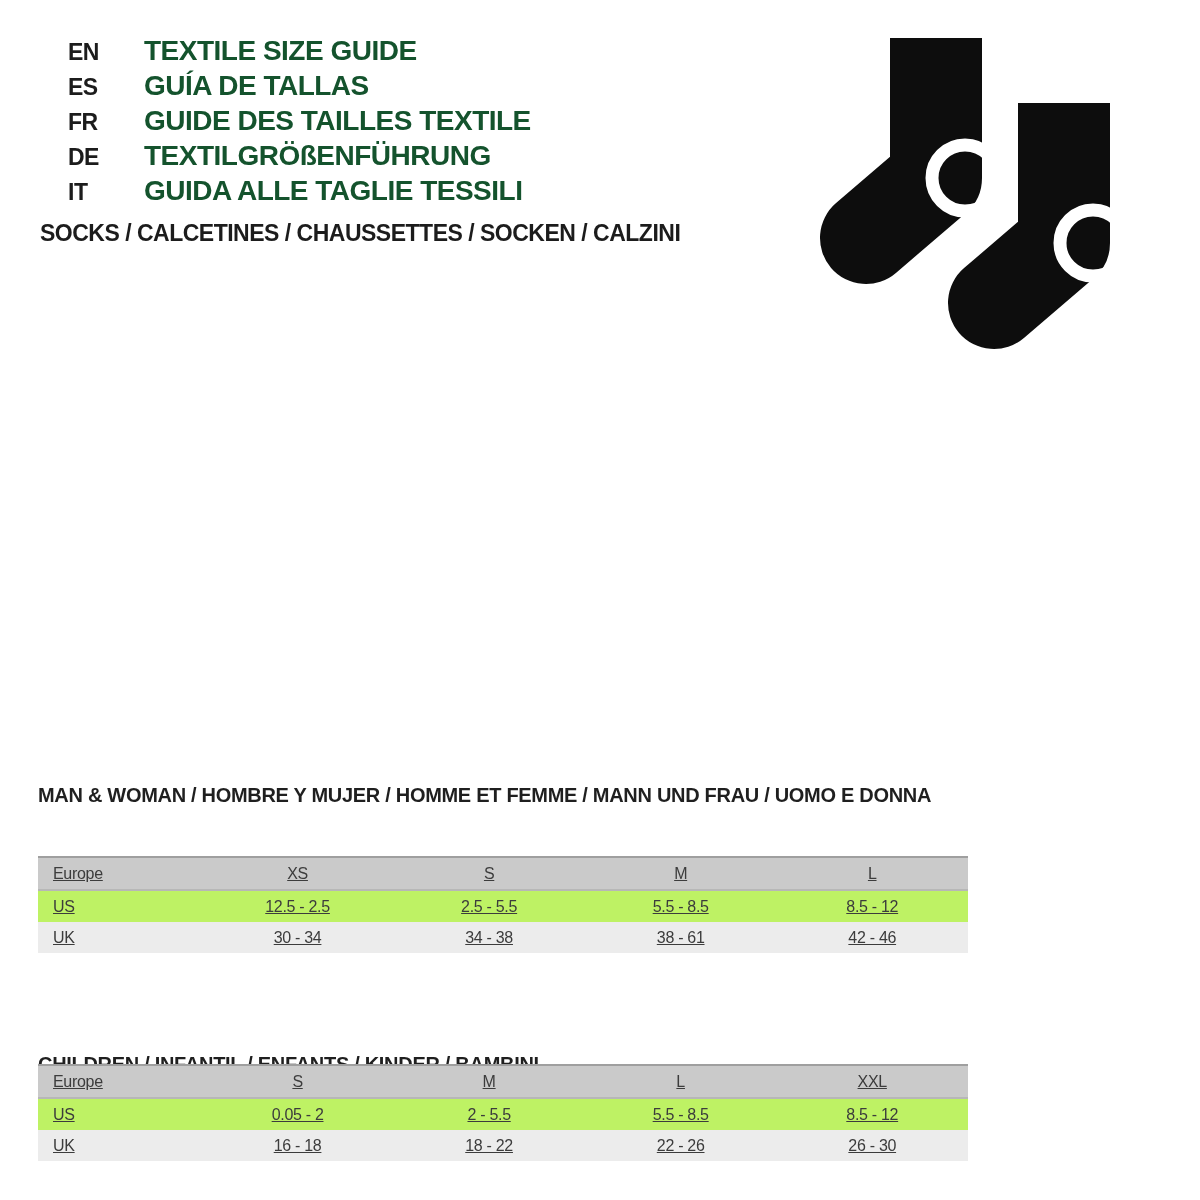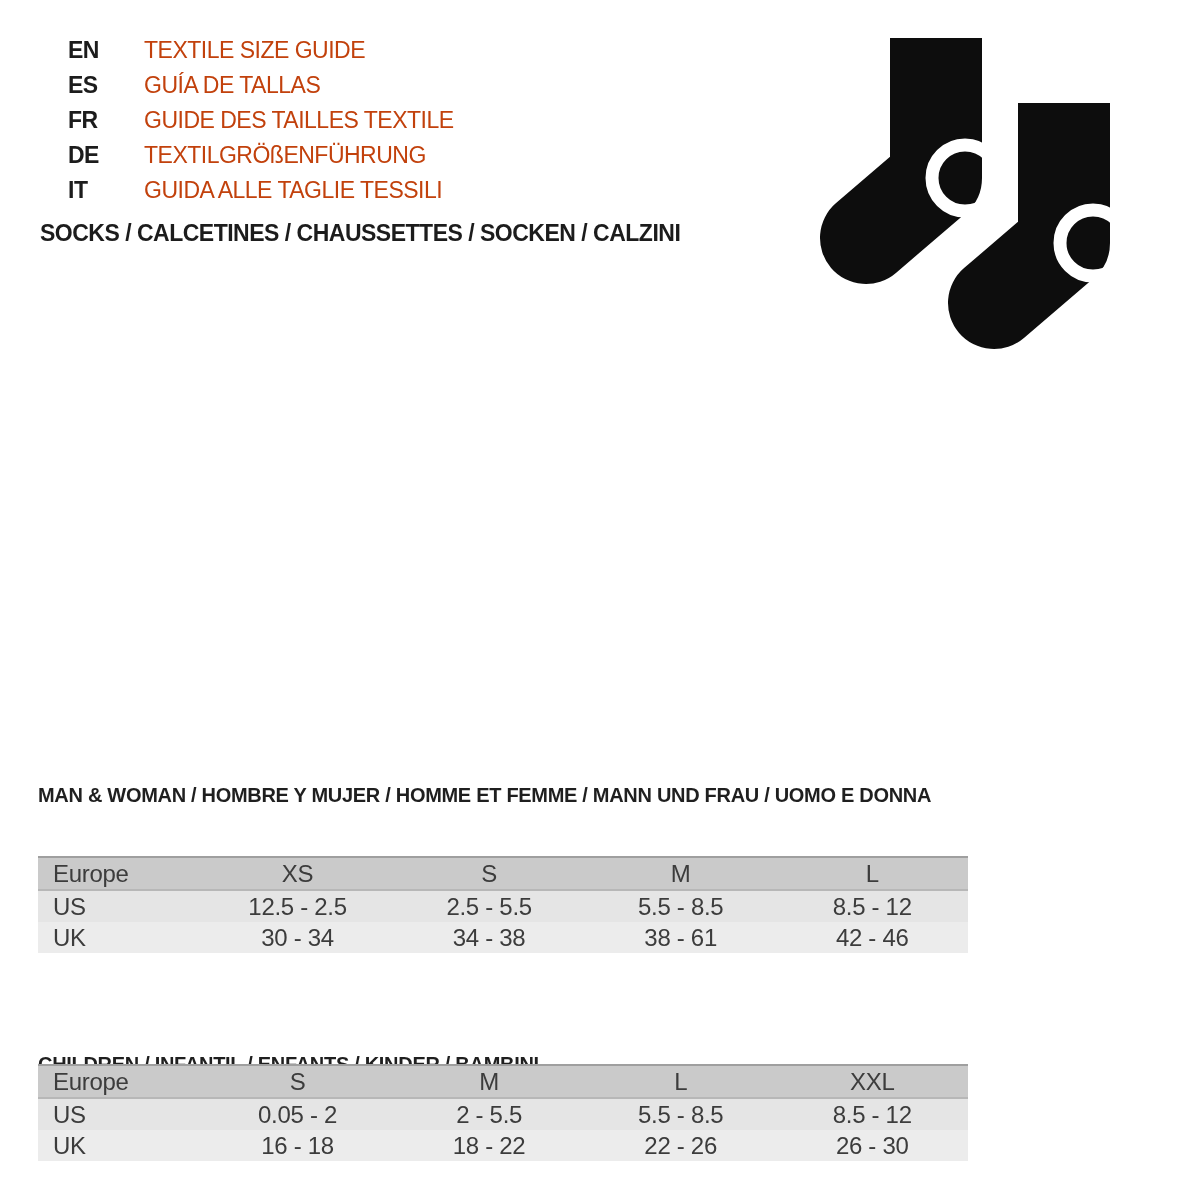--- a/index.html
+++ b/index.html
@@ -31,24 +31,24 @@
   .lang-code {
     display: inline-block;
     width: 76px;
     font-size: 23px;
     font-weight: bold;
     letter-spacing: -0.5px;
     color: #1c1c1c;
     margin-left: 28px;
   }
   .lang-label {
-    font-size: 23px;
-    font-weight: normal;
+    font-size: 28px;
+    font-weight: bold;
     letter-spacing: -0.5px;
-    color: #c2410c;
+    color: #14532d;
   }
 
   
   .subtitle {
     position: absolute;
     left: 40px;
     top: 220px;
     font-size: 23px;
     font-weight: bold;
     letter-spacing: -0.5px;
@@ -83,38 +83,39 @@
     width: 930px;
     border-collapse: collapse;
     table-layout: fixed;
   }
   table.size-table.t1 { top: 856px; }
   table.size-table.t2 { top: 1064px; }
 
   .size-table th, .size-table td {
     height: 31px;
     padding: 0;
-    font-size: 24px;
+    font-size: 16px;
     font-weight: 400;
     letter-spacing: -0.3px;
     color: #3c3c3c;
     text-align: center;
     vertical-align: middle;
+    text-decoration: underline;
   }
   .size-table th.first, .size-table td.first {
     width: 16%;
     text-align: left;
     padding-left: 15px;
   }
   .size-table thead tr {
     background: #cacaca;
     border-top: 2px solid #9f9f9f;
     border-bottom: 2px solid #b7b7b7;
   }
-  .size-table tbody tr.row-even { background: #e5e5e5; }
+  .size-table tbody tr.row-even { background: #bef264; }
   .size-table tbody tr.row-odd  { background: #ececec; border-radius: 13px; }
 </style>
 </head>
 <body>
 
 <div class="page">
 
   <div class="lang-list">
     <div class="lang-row">
       <span class="lang-code">EN</span><span class="lang-label">TEXTILE SIZE GUIDE</span>

